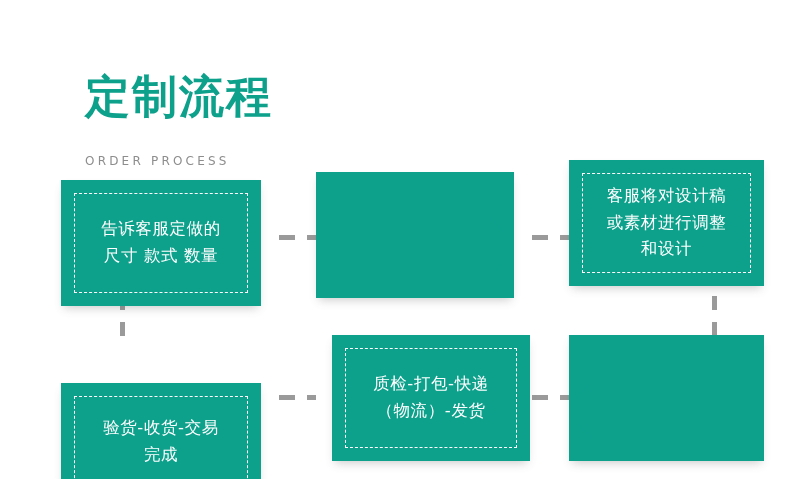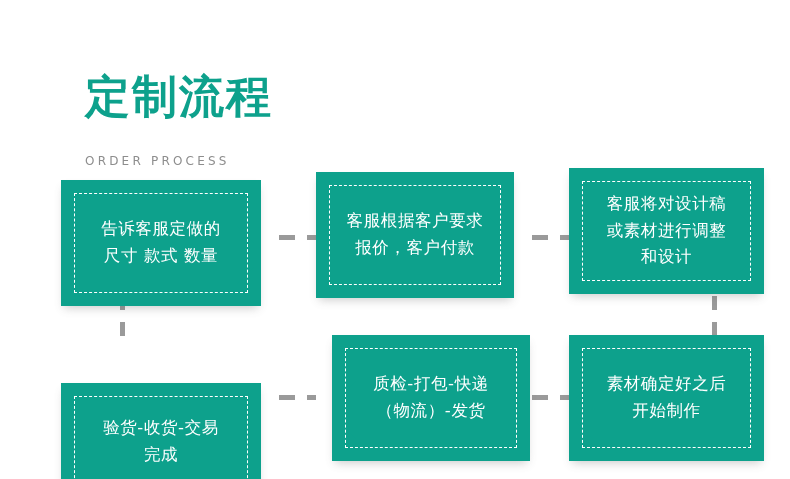--- a/index.html
+++ b/index.html
@@ -144,41 +144,33 @@
   <div class="box" style="left:37px; top:156px; width:200px; height:126px;">
     <div class="arrow-right"></div>
     <div class="box-inner">
       <div class="box-label">告诉客服定做的
 尺寸 款式 数量</div>
     </div>
   </div>
 
   <div class="box" style="left:292px; top:148px; width:198px; height:126px;">
     <div class="arrow-right"></div>
-    <div class="box-inner">
-      <div class="box-label">客服根据客户要求
-报价，客户付款</div>
-    </div>
   </div>
 
-  <div class="box" style="left:545px; top:144px; width:195px; height:126px;">
+  <div class="box" style="left:545px; top:136px; width:195px; height:126px;">
     <div class="arrow-right"></div>
     <div class="box-inner">
       <div class="box-label">客服将对设计稿
 或素材进行调整
 和设计</div>
     </div>
   </div>
 
   <div class="box" style="left:545px; top:311px; width:195px; height:126px;">
     <div class="arrow-left"></div>
-    <div class="box-inner">
-      <div class="box-label">素材确定好之后
-开始制作</div>
-    </div>
   </div>
 
   <div class="box" style="left:308px; top:311px; width:198px; height:126px;">
     <div class="arrow-left"></div>
     <div class="box-inner">
       <div class="box-label">质检-打包-快递
 （物流）-发货</div>
     </div>
   </div>
 

